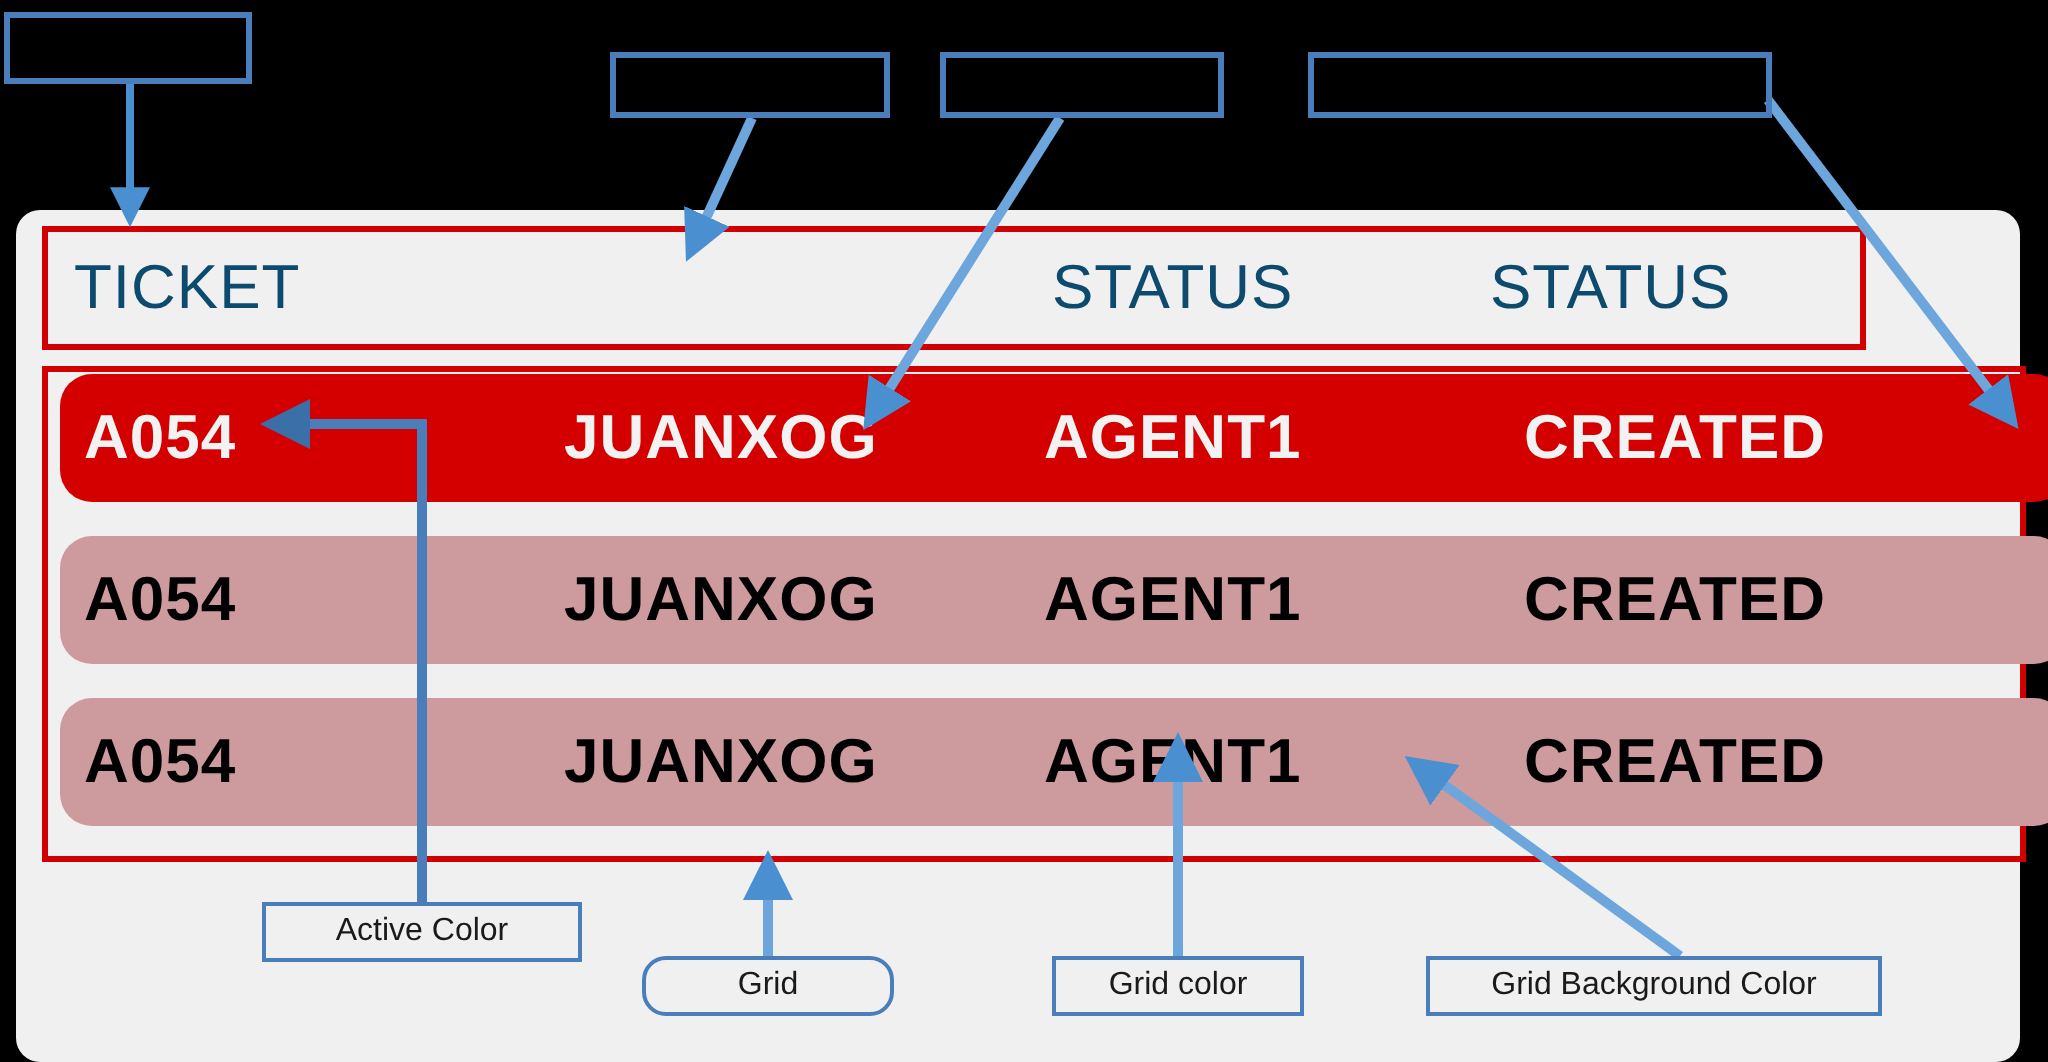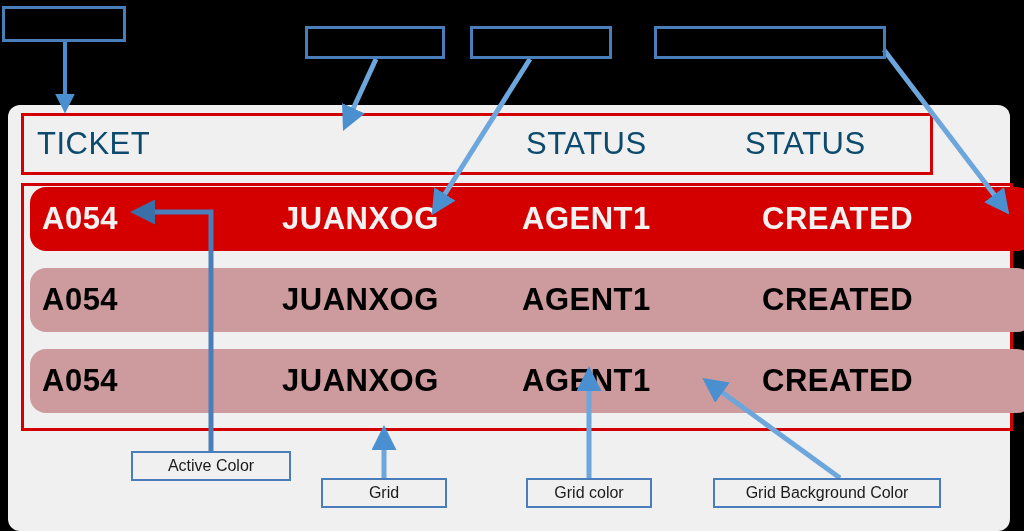--- a/index.html
+++ b/index.html
@@ -183,21 +183,21 @@
     <div class="data-row inactive" style="top:244px;">
       <div class="cell" style="left:12px;">A054</div>
       <div class="cell" style="left:252px;">JUANXOG</div>
       <div class="cell" style="left:492px;">AGENT1</div>
       <div class="cell" style="left:732px;">CREATED</div>
     </div>
   </div>
 
   <div class="legend-label" style="left:131px; top:451px; width:160px;">Active Color</div>
 
-  <div class="legend-label" style="left:321px; top:478px; width:126px;">Grid</div>
+  <div class="legend-label" style="left:321px; top:478px; width:126px;border-radius:12px;">Grid</div>
 
   <div class="legend-label" style="left:526px; top:478px; width:126px;">Grid color</div>
 
   <div class="legend-label" style="left:713px; top:478px; width:228px;">Grid Background Color</div>
 
   <svg id="annotation-svg" viewBox="0 0 1024 531">
     <defs>
       <marker id="arrowhead" markerWidth="5" markerHeight="5" refX="2.6" refY="2.5" orient="auto">
         <path d="M0,0 L5,2.5 L0,5 Z" fill="#4A90D0"></path>
       </marker>

